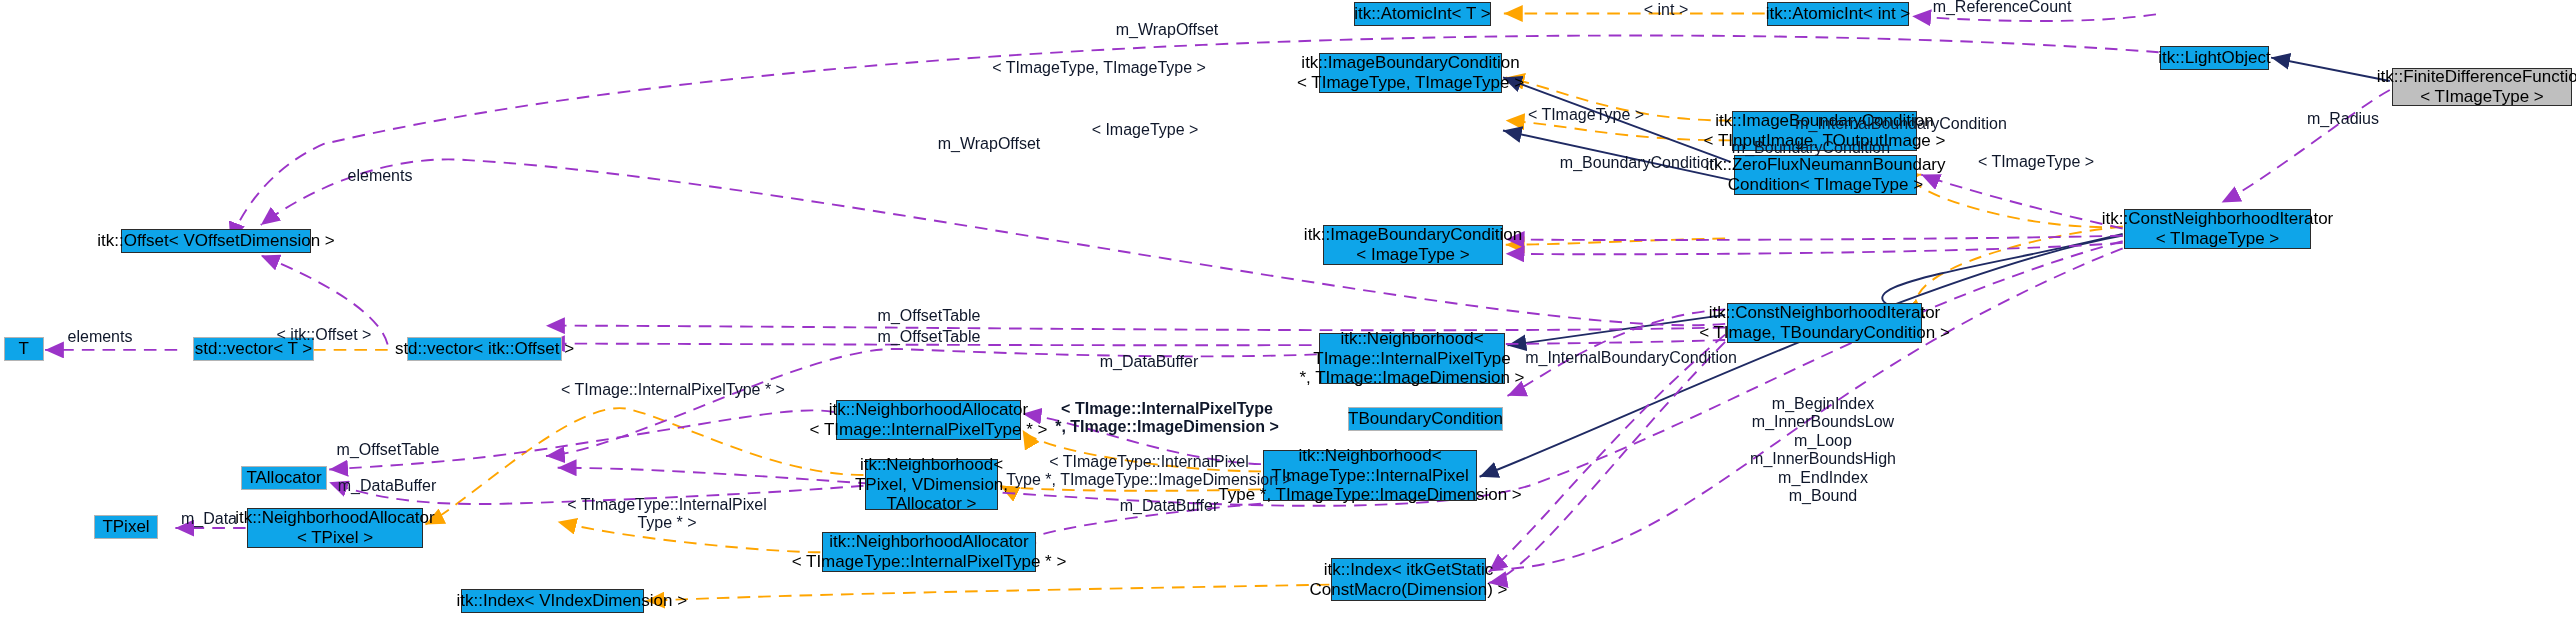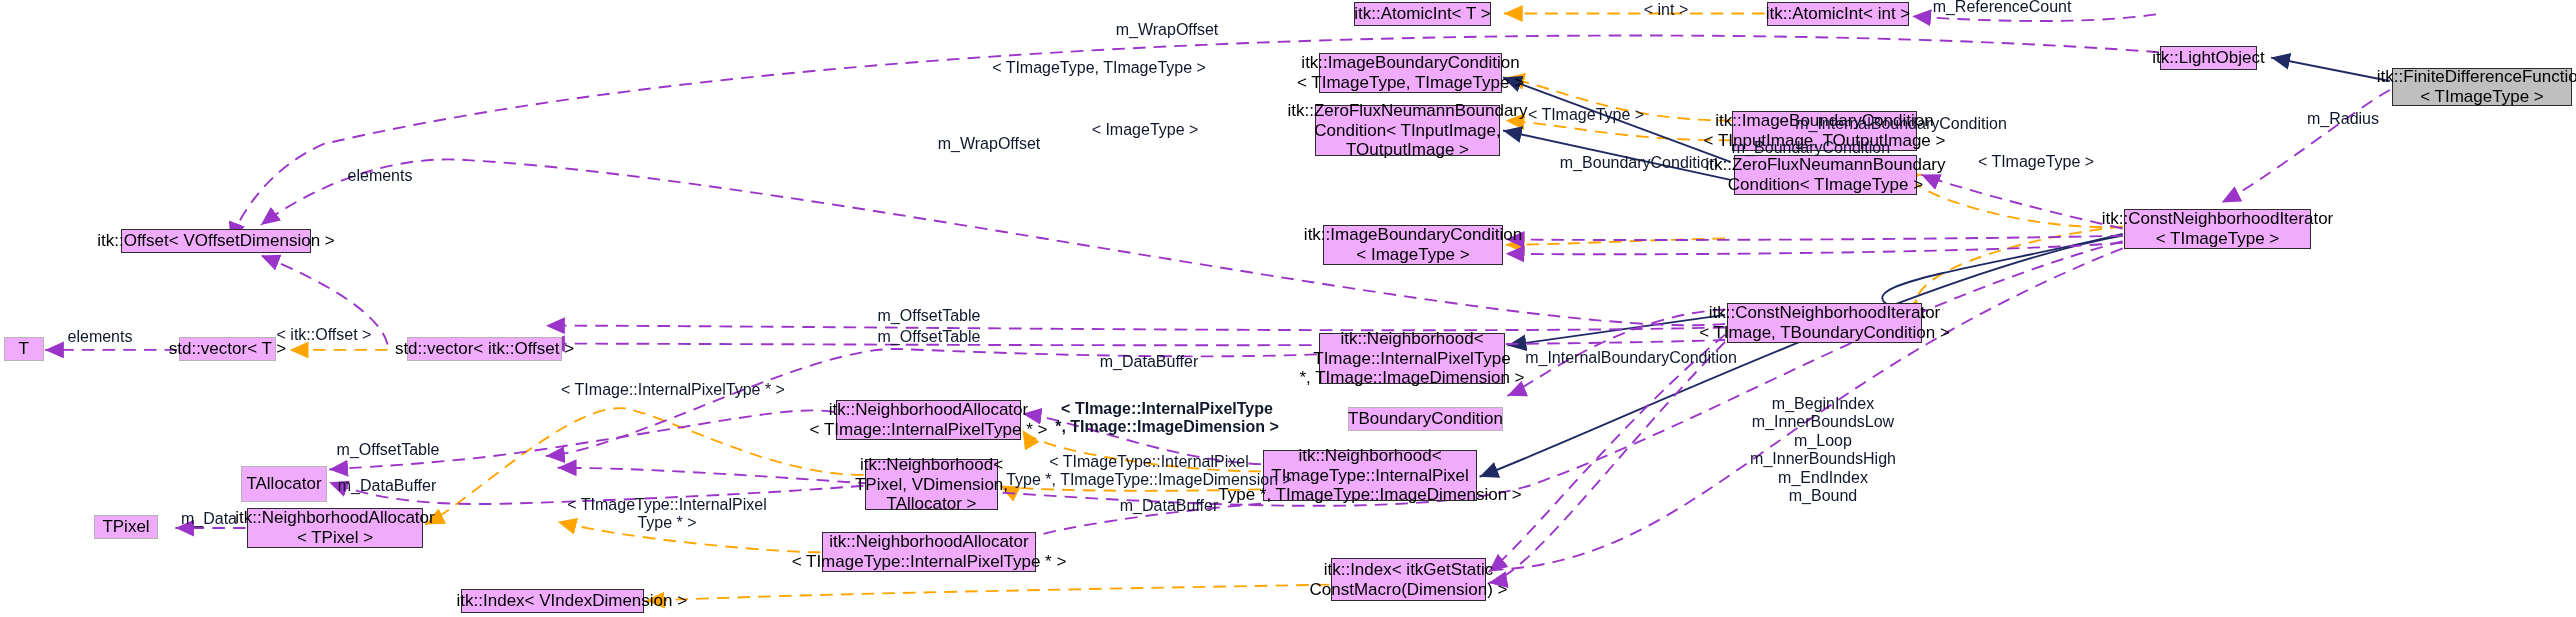--- a/index.html
+++ b/index.html
@@ -1,20 +1,20 @@
 <!DOCTYPE html>
 <html style="font-size:14.4px"><head>
 <meta charset="utf-8">
 <style>
   html,body{margin:0;padding:0;background:#ffffff;}
   body{font-family:"Liberation Sans","DejaVu Sans",sans-serif;}
   #stage{position:relative;width:2576px;height:618px;background:#fff;overflow:hidden;}
   #edges{position:absolute;left:0;top:0;width:2576px;height:618px;}
   .node{position:absolute;box-sizing:border-box;display:flex;align-items:center;
-        justify-content:center;text-align:center;background:#f0abfc;
+        justify-content:center;text-align:center;background:#0ea5e9;
         font-size:17px;line-height:1.16;color:#000;white-space:pre;padding:2.7px 6.3px;}
   .node.solid{border:1.8px solid #2b2b2b;}
   .node.thin{border:0.9px solid #b4b4b4;}
   .node.hl{background:#bfbfbf;border:1.8px solid #2b2b2b;}
   .elabel{position:absolute;font-size:16px;color:#0f172a;white-space:pre;
           text-align:center;line-height:1.15;transform:translate(-50%,-50%);}
 </style>
 </head>
 <body>
 
@@ -81,55 +81,52 @@
         <path d="M273,587 C250,587 220,587 195,587"></path>
         <path d="M2360,276 C2000,420 1900,600 1700,630 C1620,640 1540,634 1654,630"></path>
         <path d="M1918,372 C1800,470 1700,600 1655,636"></path>
         <path d="M1918,380 C1800,500 1700,640 1655,648"></path>
       </g>
     </g>
   </svg>
 
 <div class="node solid" style="left: 1354px; top: 1.8px; width: 137px; height: 24px;">itk::AtomicInt&lt; T &gt;</div>
     <div class="node solid" style="left: 1767px; top: 1.8px; width: 142px; height: 24px;">itk::AtomicInt&lt; int &gt;</div>
-    <div class="node solid" style="left: 2160px; top: 46px; width: 97px; height: 24px;">itk::LightObject</div>
+    <div class="node solid" style="left: 2160px; top: 46px; width: 109px; height: 24px;">itk::LightObject</div>
     <div class="node hl" style="left: 2392px; top: 68px; width: 180px; height: 38px;">itk::FiniteDifferenceFunction
 &lt; TImageType &gt;</div>
     <div class="node solid" style="left: 1319px; top: 53px; width: 183px; height: 40px;">itk::ImageBoundaryCondition
 &lt; TImageType, TImageType &gt;</div>
     <div class="node solid" style="left: 1732px; top: 111px; width: 185px; height: 40px;">itk::ImageBoundaryCondition
 &lt; TInputImage, TOutputImage &gt;</div>
-    <div class="node solid" style="left: 1315px; top: 105px; width: 185px; height: 51px;">itk::ZeroFluxNeumannBoundary
-Condition&lt; TInputImage,
-TOutputImage &gt;</div>
     <div class="node solid" style="left: 1734px; top: 155px; width: 183px; height: 40px;">itk::ZeroFluxNeumannBoundary
 Condition&lt; TImageType &gt;</div>
     <div class="node solid" style="left: 1323px; top: 225px; width: 180px; height: 40px;">itk::ImageBoundaryCondition
 &lt; ImageType &gt;</div>
     <div class="node solid" style="left: 2124px; top: 209px; width: 187px; height: 40px;">itk::ConstNeighborhoodIterator
 &lt; TImageType &gt;</div>
     <div class="node solid" style="left: 1727px; top: 303px; width: 195px; height: 40px;">itk::ConstNeighborhoodIterator
 &lt; TImage, TBoundaryCondition &gt;</div>
     <div class="node solid" style="left: 121px; top: 229px; width: 190px; height: 24px;">itk::Offset&lt; VOffsetDimension &gt;</div>
     <div class="node thin" style="left: 3.6px; top: 337px; width: 40px; height: 24px;">T</div>
-    <div class="node thin" style="left: 179px; top: 337px; width: 97px; height: 24px;">std::vector&lt; T &gt;</div>
+    <div class="node thin" style="left: 193px; top: 337px; width: 121px; height: 24px;">std::vector&lt; T &gt;</div>
     <div class="node thin" style="left: 407px; top: 337px; width: 155px; height: 24px;">std::vector&lt; itk::Offset &gt;</div>
     <div class="node solid" style="left: 1319px; top: 333px; width: 186px; height: 51px;">itk::Neighborhood&lt;
 TImage::InternalPixelType
 *, TImage::ImageDimension &gt;</div>
     <div class="node thin" style="left: 1348px; top: 407px; width: 155px; height: 24px;">TBoundaryCondition</div>
     <div class="node solid" style="left: 836px; top: 400px; width: 185px; height: 40px;">itk::NeighborhoodAllocator
 &lt; TImage::InternalPixelType * &gt;</div>
     <div class="node solid" style="left: 1263px; top: 450px; width: 214px; height: 51px;">itk::Neighborhood&lt;
 TImageType::InternalPixel
 Type *, TImageType::ImageDimension &gt;</div>
     <div class="node solid" style="left: 865px; top: 459px; width: 133px; height: 51px;">itk::Neighborhood&lt;
 TPixel, VDimension,
 TAllocator &gt;</div>
-    <div class="node thin" style="left: 241px; top: 466px; width: 86px; height: 36px;">TAllocator</div>
+    <div class="node thin" style="left: 241px; top: 466px; width: 86px; height: 24px;">TAllocator</div>
     <div class="node thin" style="left: 94px; top: 515px; width: 64px; height: 24px;">TPixel</div>
     <div class="node solid" style="left: 247px; top: 508px; width: 176px; height: 40px;">itk::NeighborhoodAllocator
 &lt; TPixel &gt;</div>
     <div class="node solid" style="left: 822px; top: 532px; width: 214px; height: 40px;">itk::NeighborhoodAllocator
 &lt; TImageType::InternalPixelType * &gt;</div>
     <div class="node solid" style="left: 1331px; top: 558px; width: 155px; height: 43px;">itk::Index&lt; itkGetStatic
 ConstMacro(Dimension) &gt;</div>
     <div class="node solid" style="left: 461px; top: 589px; width: 183px; height: 24px; padding-left: 45px;">itk::Index&lt; VIndexDimension &gt;</div>
     <div class="elabel" style="left: 1666px; top: 10px;">&lt; int &gt;</div>
     <div class="elabel" style="left: 2002px; top: 7.2px;">m_ReferenceCount</div>

